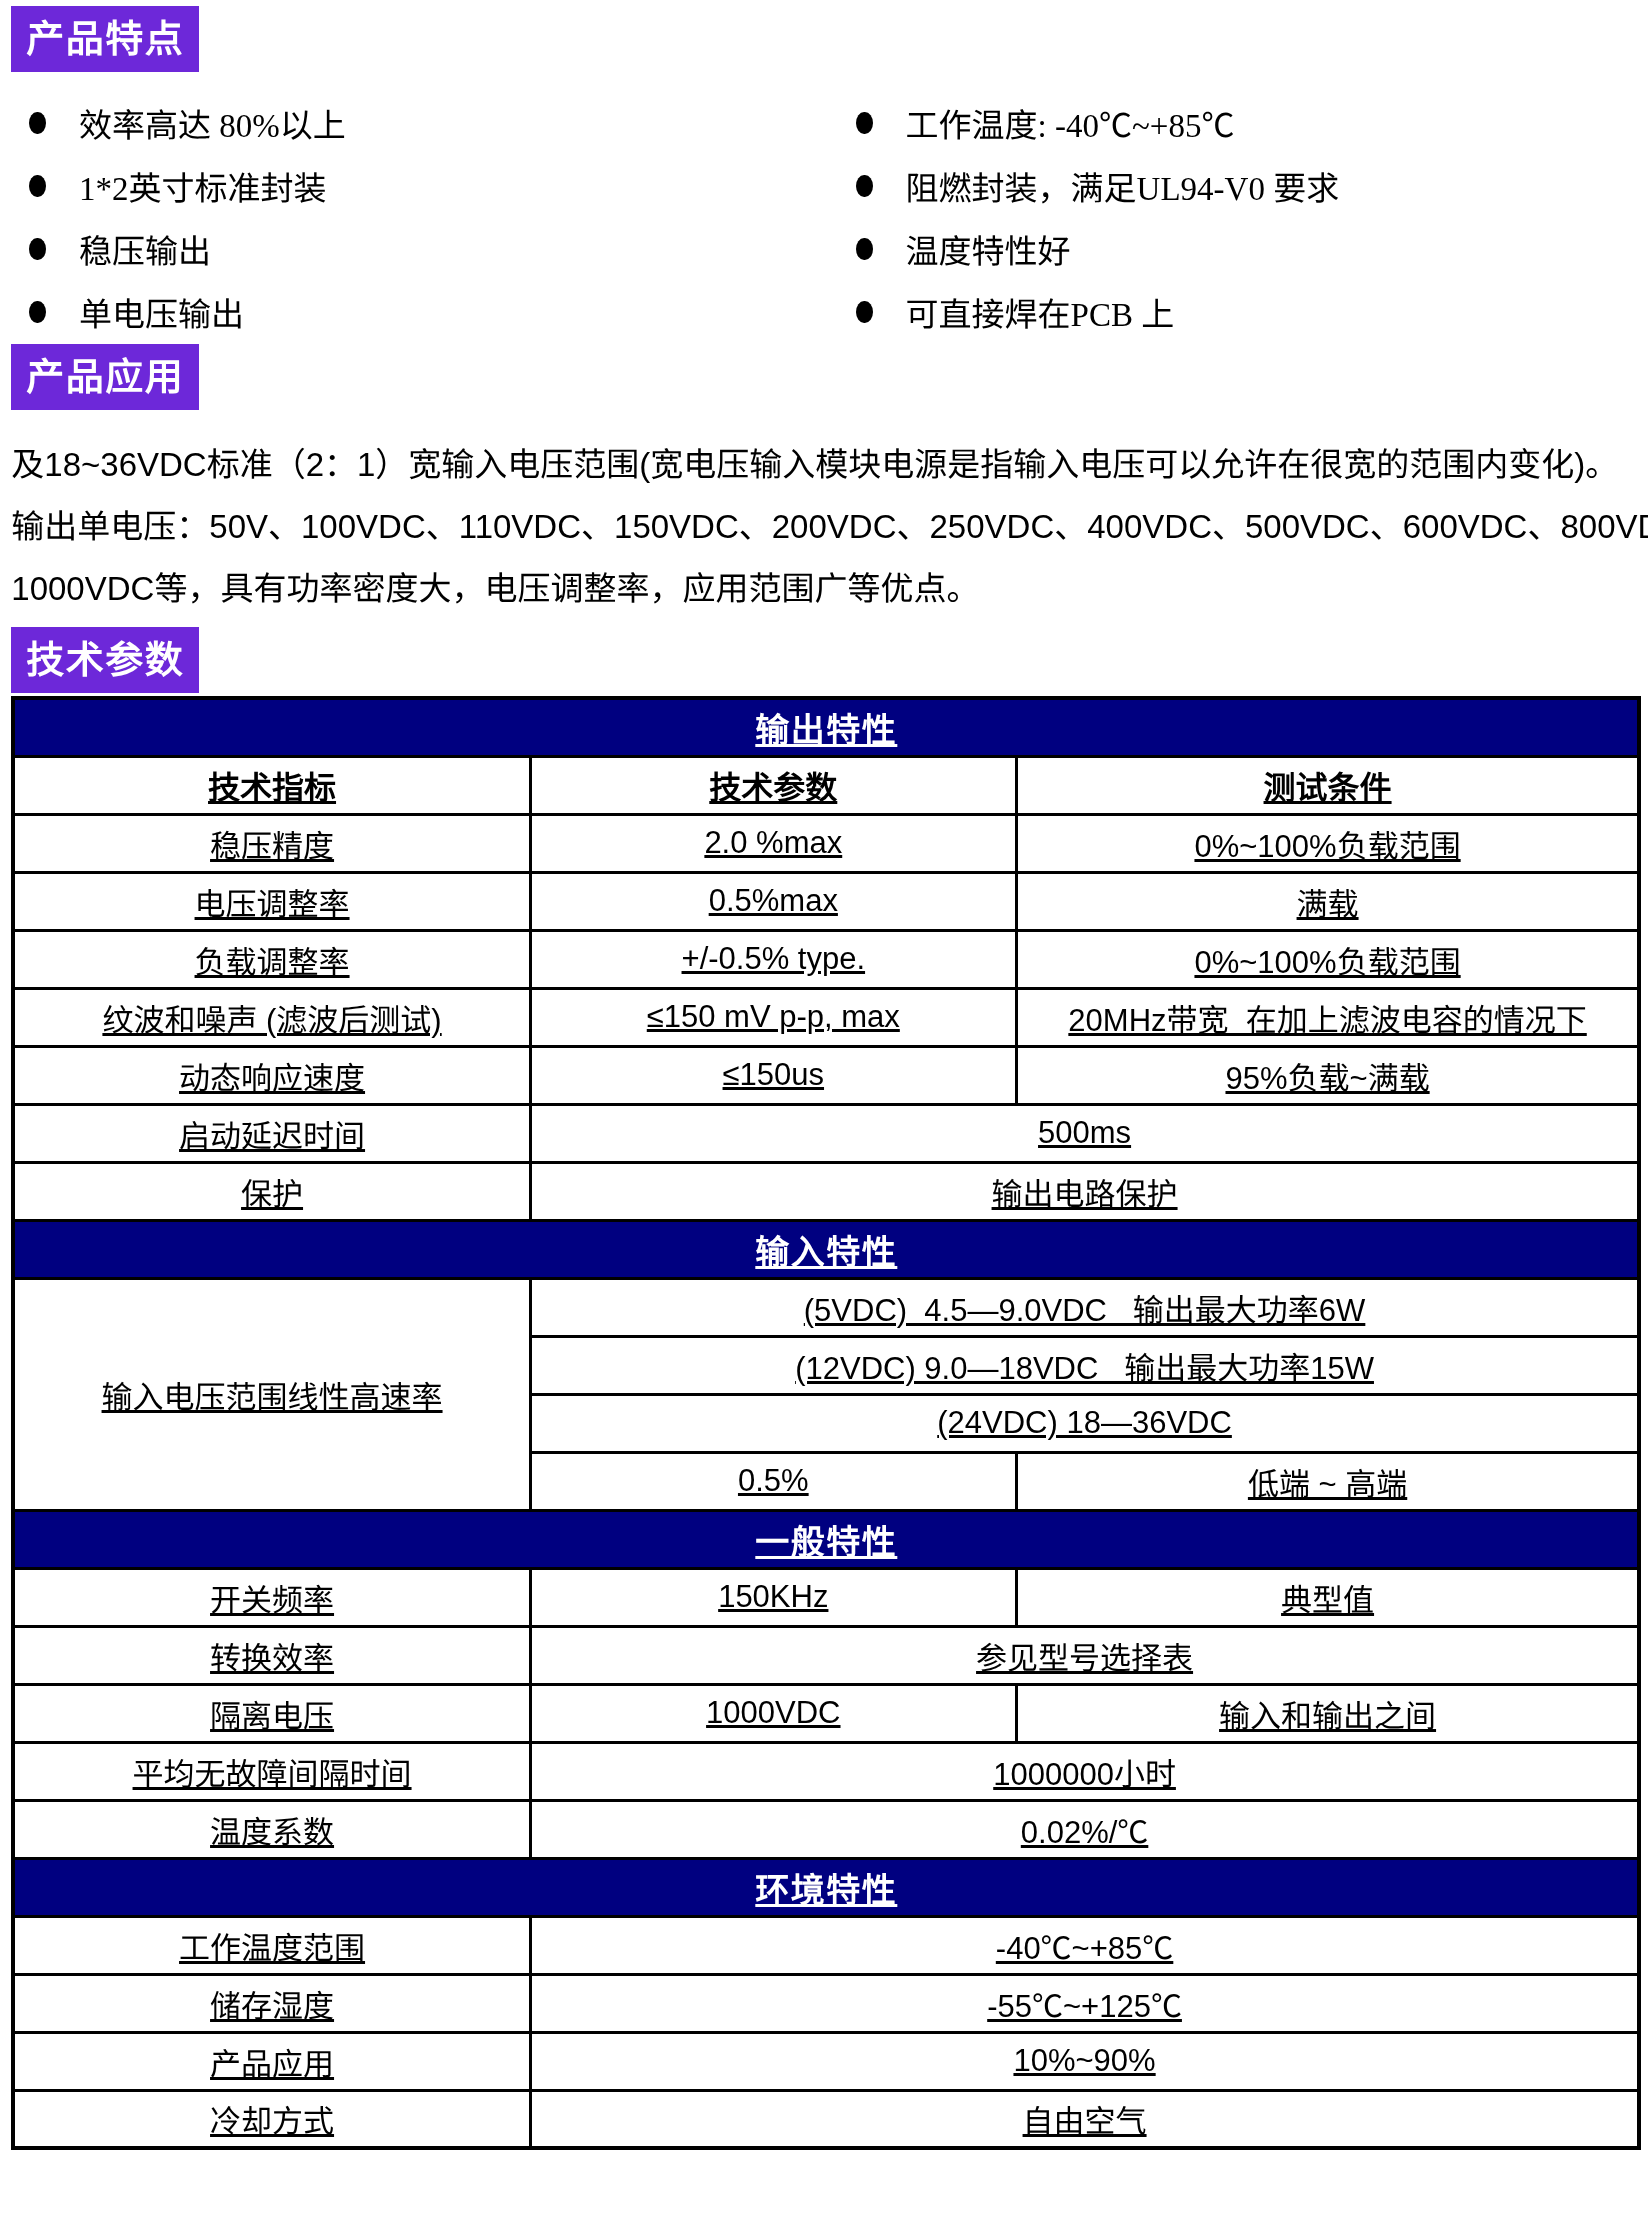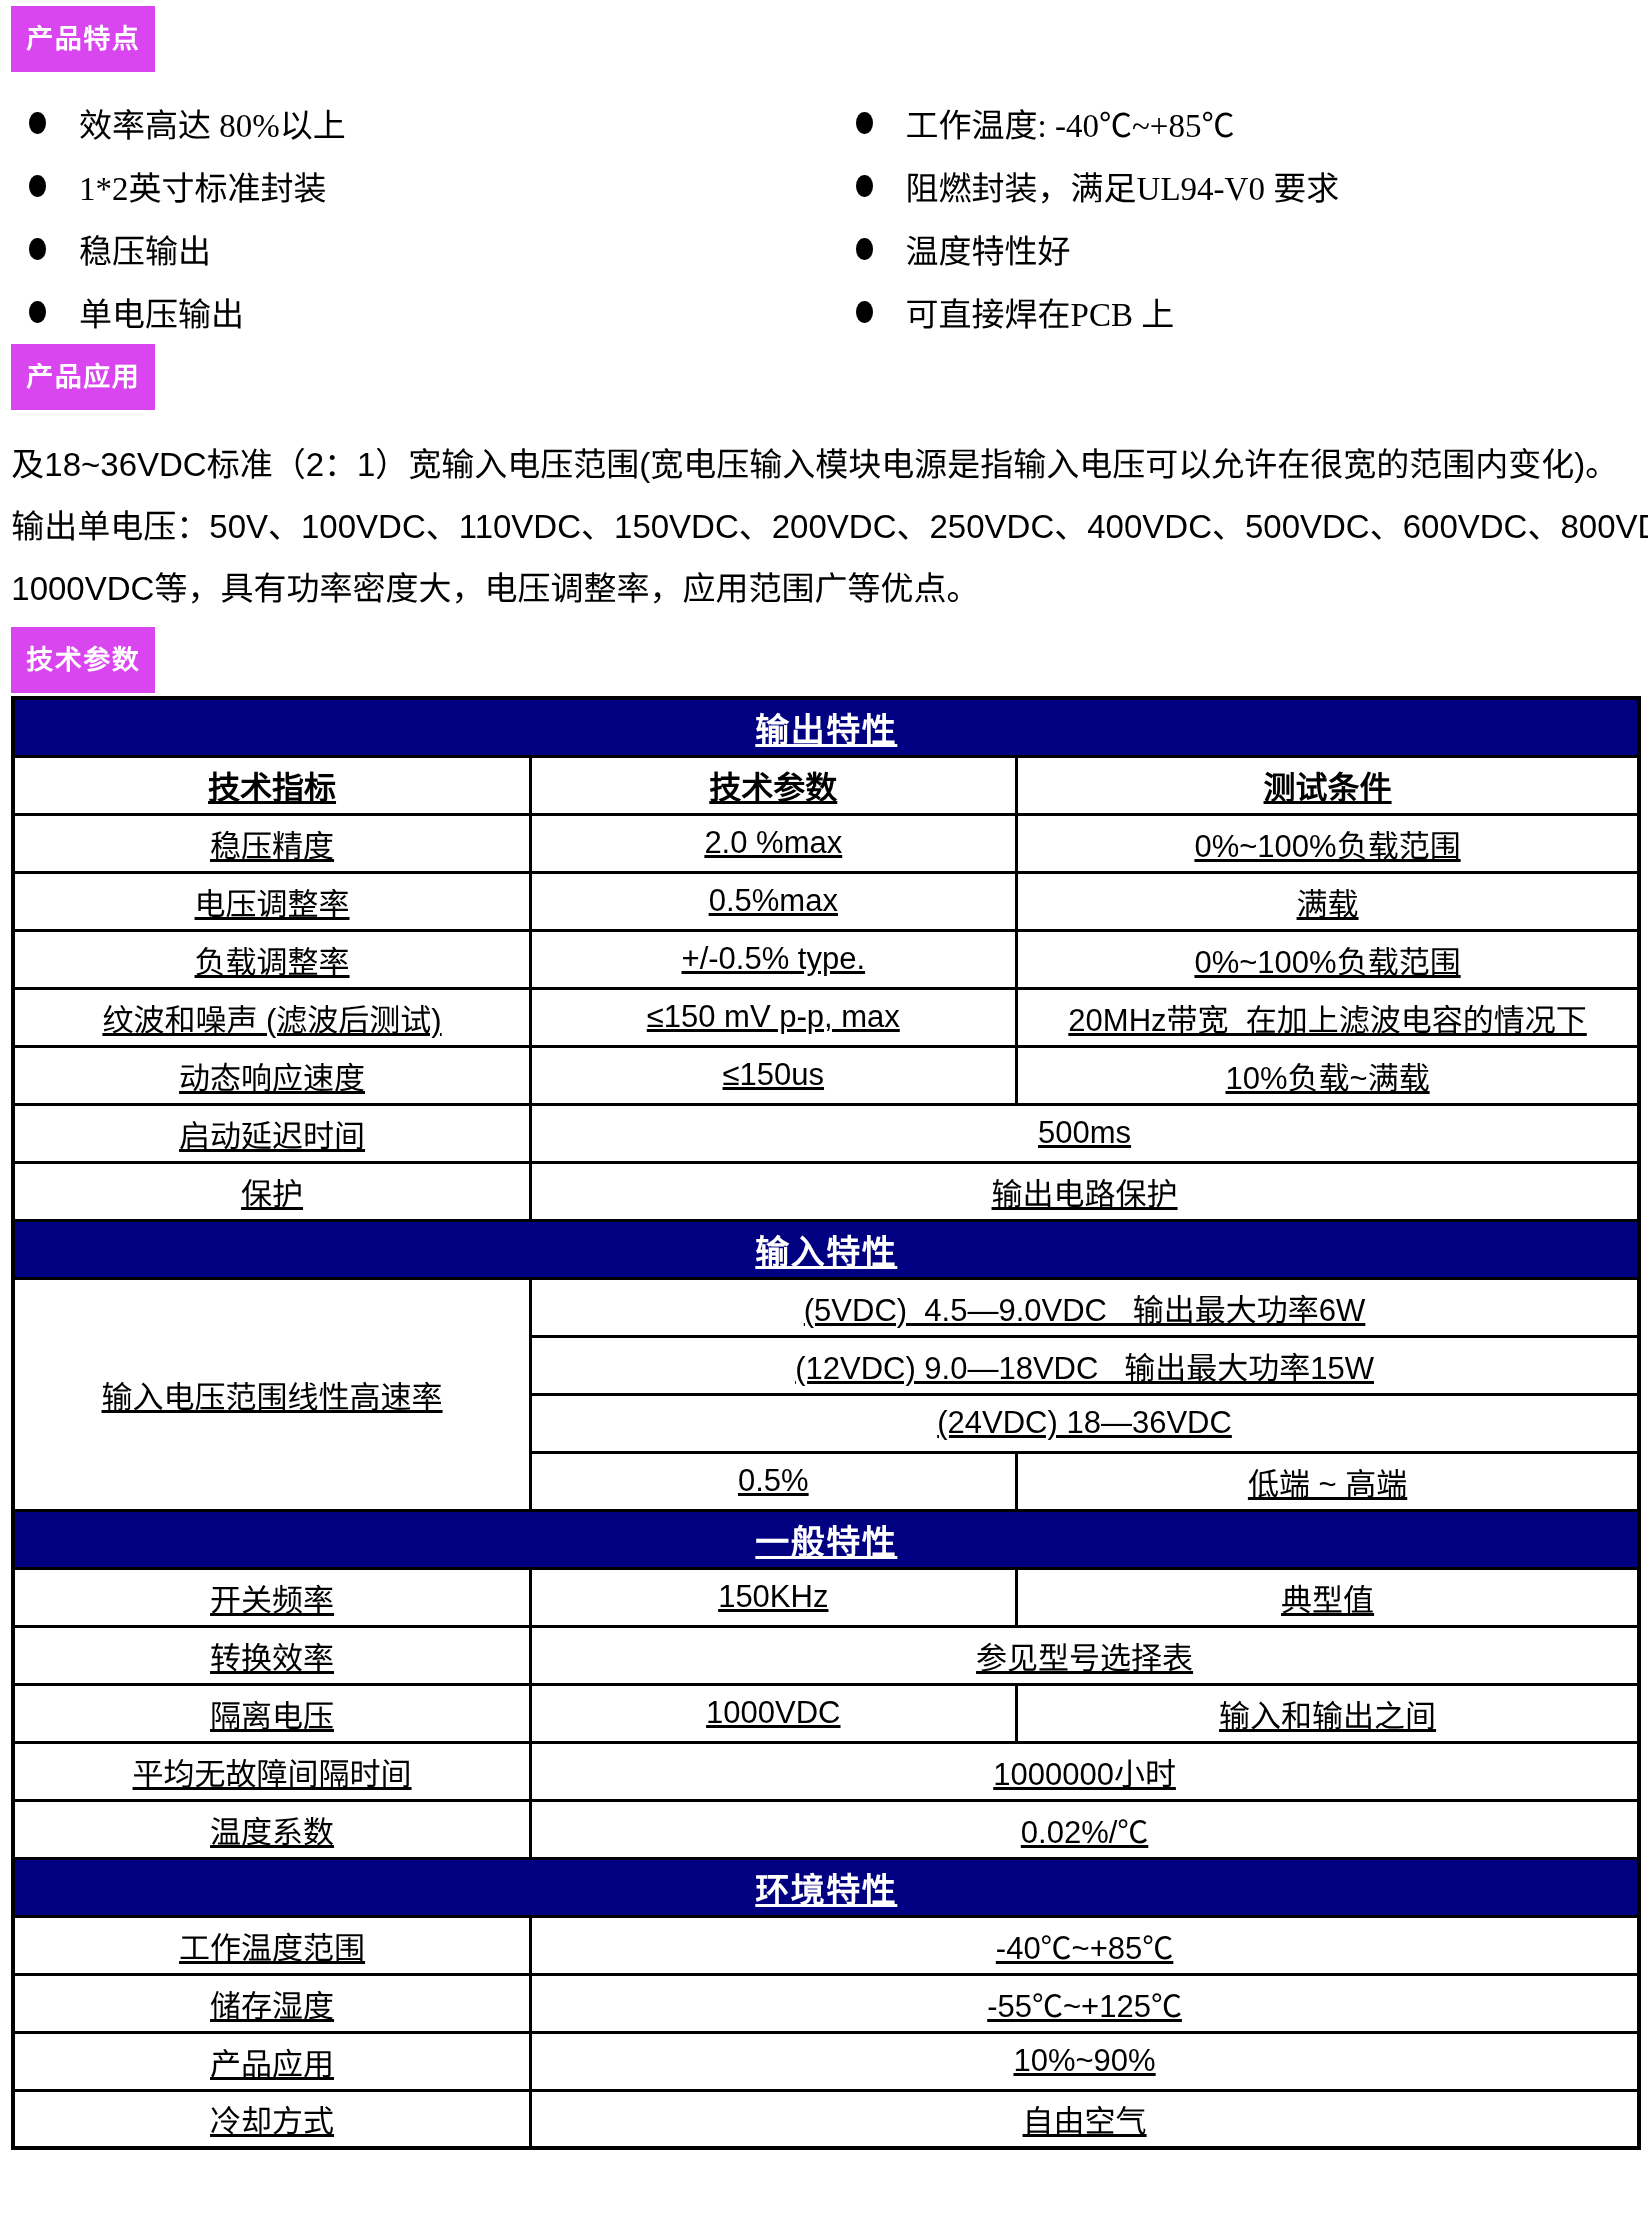--- a/index.html
+++ b/index.html
@@ -7,24 +7,24 @@
     width:1648px;height:2216px;
     background:#ffffff;color:#000;
     font-family:"Liberation Sans",sans-serif;
     overflow:hidden;
   }
   .content{padding:6px 11.3px 0 11.3px;}
 
   
   .chip{
     display:inline-block;
-    background:#d946ef;
+    background:#6d28d9;
     color:#fff;
     font-weight:700;
-    font-size:27px;
+    font-size:38px;
     line-height:42px;
     padding:12px 15px;
     letter-spacing:1.5px;
   }
 
   
   .features{
     display:grid;
     grid-template-columns:1fr 1fr;
     margin-top:19.6px;
@@ -168,21 +168,21 @@
       <td>0%~100%负载范围</td>
     </tr>
     <tr>
       <td>纹波和噪声 (滤波后测试)</td>
       <td>≤150 mV p-p, max</td>
       <td>20MHz带宽  在加上滤波电容的情况下</td>
     </tr>
     <tr>
       <td>动态响应速度</td>
       <td>≤150us</td>
-      <td>10%负载~满载</td>
+      <td>95%负载~满载</td>
     </tr>
     <tr>
       <td>启动延迟时间</td>
       <td colspan="2">500ms</td>
     </tr>
     <tr>
       <td>保护</td>
       <td colspan="2">输出电路保护</td>
     </tr>
 

